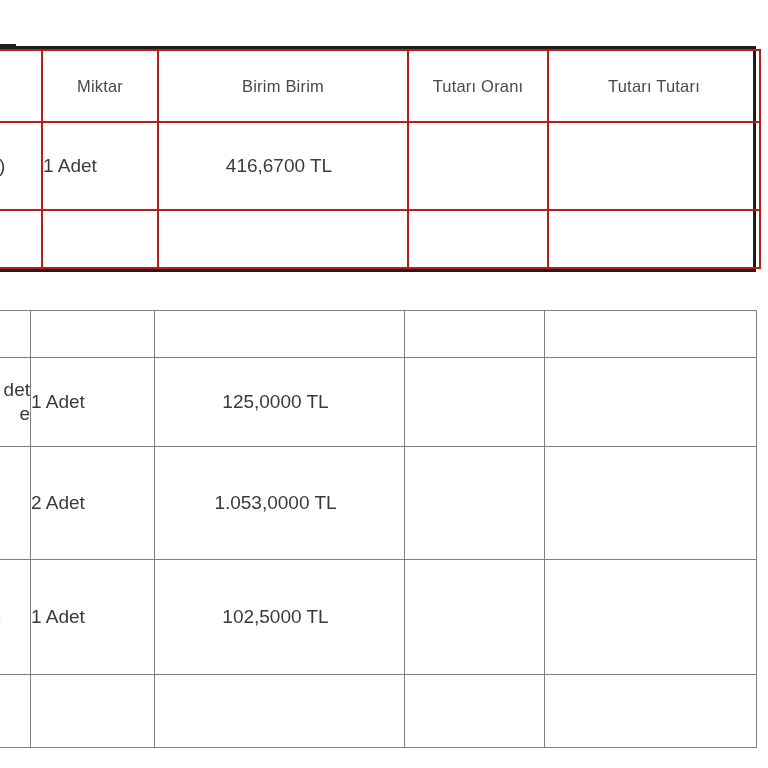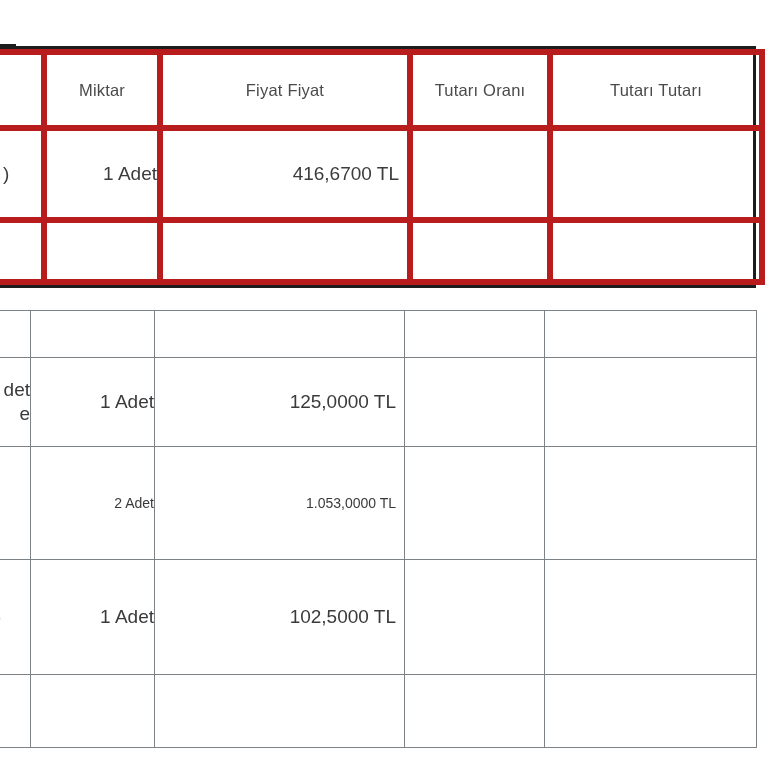--- a/index.html
+++ b/index.html
@@ -32,21 +32,21 @@
     border-left: 3px solid #1d1d1d;
     box-sizing: border-box;
     background: #fff;
   }
   .table-top table {
     border-collapse: collapse;
     width: 100%;
     table-layout: fixed;
   }
   .table-top td, .table-top th {
-    border: 6px solid #b91c1c;
+    border: 2px solid #b91c1c;
     padding: 0;
     vertical-align: middle;
     font-weight: normal;
   }
   .table-top .hdr-row td {
     height: 70px;
     text-align: center;
     font-size: 16.5px;
     color: #4a4a4a;
     letter-spacing: 0.2px;
@@ -60,22 +60,22 @@
   .table-top .blank-row td {
     height: 56px;
   }
 
   .c-desc   { width: 48px; }
   .c-qty    { width: 116px; }
   .c-price  { width: 250px; }
   .c-disc-r { width: 140px; }
   .c-disc-a { width: 212px; }
 
-  .ta-c { text-align: right; }
-  .ta-r { text-align: right; padding-right: 8px !important; }
+  .ta-c { text-align: left; }
+  .ta-r { text-align: center; padding-right: 8px !important; }
   .ta-l { text-align: left; padding-left: 4px !important; }
 
   
   .table-bot {
     position: absolute;
     left: -10px;
     top: 310px;
     width: 766px;
     box-sizing: border-box;
     background: #fff;
@@ -86,21 +86,21 @@
     table-layout: fixed;
   }
   .table-bot td {
     border: 1px solid #7d8287;
     padding: 0;
     vertical-align: middle;
     font-weight: normal;
   }
   .table-bot tr.r-head td { height: 46px; }
   .table-bot tr.r1 td { height: 88px; font-size: 19px; }
-  .table-bot tr.r2 td { height: 112px; font-size: 14px; }
+  .table-bot tr.r2 td { height: 112px; font-size: 19px; }
   .table-bot tr.r3 td { height: 114px; font-size: 19px; }
   .table-bot tr.r-tail td { height: 72px; }
 
   .b-desc   { width: 40px; }
   .b-qty    { width: 124px; }
   .b-price  { width: 250px; }
   .b-disc-r { width: 140px; }
   .b-disc-a { width: 212px; }
 
   .two-line {
@@ -140,21 +140,21 @@
         <col class="c-desc">
           <col class="c-qty">
           <col class="c-price">
           <col class="c-disc-r">
           <col class="c-disc-a">
       </colgroup>
       <tbody>
         <tr class="hdr-row">
           <td></td>
           <td>Miktar</td>
-          <td>Fiyat Fiyat</td>
+          <td>Birim Birim</td>
           <td>Tutarı Oranı</td>
           <td>Tutarı Tutarı</td>
         </tr>
         <tr class="data-row">
           <td class="ta-l">)</td>
           <td class="ta-c">1 Adet</td>
           <td class="ta-r">416,6700 TL</td>
           <td class="ta-c"></td>
           <td class="ta-c"></td>
         </tr>

